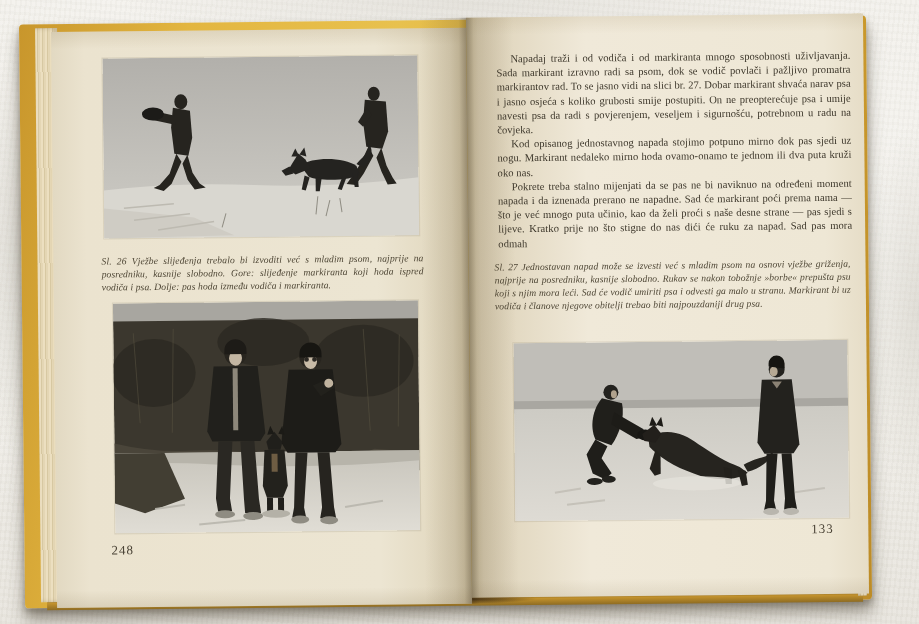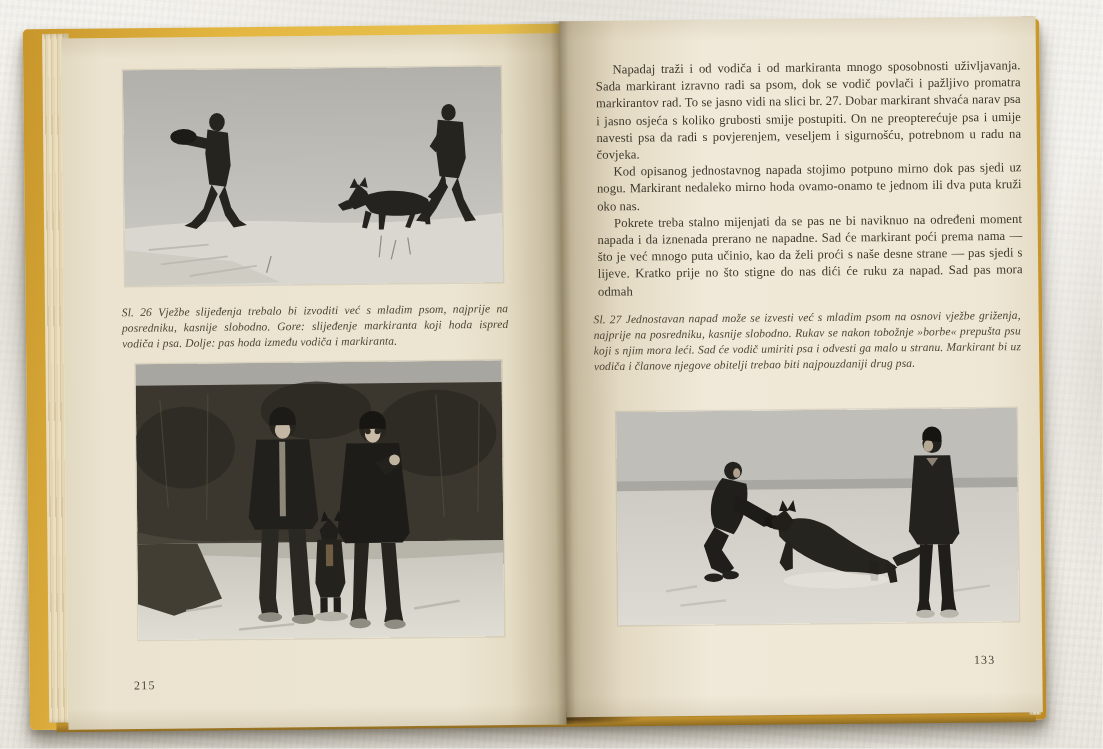--- a/index.html
+++ b/index.html
@@ -64,21 +64,21 @@
 
   .caption{
     position:absolute; font-style:italic; color:#4e4635; text-align:justify;
     font-size:9.6px; line-height:13px; letter-spacing:0.1px;
   }
   .bodytext{
     position:absolute; color:#3d372b; text-align:justify;
     font-size:10.6px; line-height:14.2px; letter-spacing:0.05px;
   }
   .bodytext p{margin:0; text-indent:14px;}
-  .pagenum{position:absolute; font-size:10px; color:#4a4336; letter-spacing:1px;margin-top:24px;}
+  .pagenum{position:absolute; font-size:13px; color:#4a4336; letter-spacing:1px;}
 </style>
 </head>
 <body>
 
 <div class="stage">
   <div class="wrinkle w1"></div>
   <div class="wrinkle w2"></div>
   <div class="wrinkle w3"></div>
 
   <div class="book">
@@ -212,21 +212,21 @@
             <ellipse cx="161" cy="212" rx="14" ry="4" fill="#b4b1a7"></ellipse>
           </g>
           <g stroke="#b9b6ad" stroke-width="2" opacity="0.9">
             <line x1="40" y1="206" x2="70" y2="202"></line>
               <line x1="230" y1="206" x2="268" y2="200"></line>
               <line x1="84" y1="222" x2="130" y2="218"></line>
           </g>
         </svg>
       </div>
 
-      <div class="pagenum" style="left:55px; top:511px;">215</div>
+      <div class="pagenum" style="left:55px; top:511px;">248</div>
     </div>
 
     <div class="page right-page">
 
       <div class="bodytext" style="left:30px; top:35px; width:354px;">
         <p>Napadaj traži i od vodiča i od markiranta mnogo sposobnosti uživljavanja. Sada markirant izravno radi sa psom, dok se vodič povlači i pažljivo promatra markirantov rad. To se jasno vidi na slici br. 27. Dobar markirant shvaća narav psa i jasno osjeća s koliko grubosti smije postupiti. On ne preopterećuje psa i umije navesti psa da radi s povjerenjem, veseljem i sigurnošću, potrebnom u radu na čovjeka.</p>
         <p>Kod opisanog jednostavnog napada stojimo potpuno mirno dok pas sjedi uz nogu. Markirant nedaleko mirno hoda ovamo-onamo te jednom ili dva puta kruži oko nas.</p>
         <p>Pokrete treba stalno mijenjati da se pas ne bi naviknuo na određeni moment napada i da iznenada prerano ne napadne. Sad će markirant poći prema nama — što je već mnogo puta učinio, kao da želi proći s naše desne strane — pas sjedi s lijeve. Kratko prije no što stigne do nas dići će ruku za napad. Sad pas mora odmah</p>
       </div>
 

